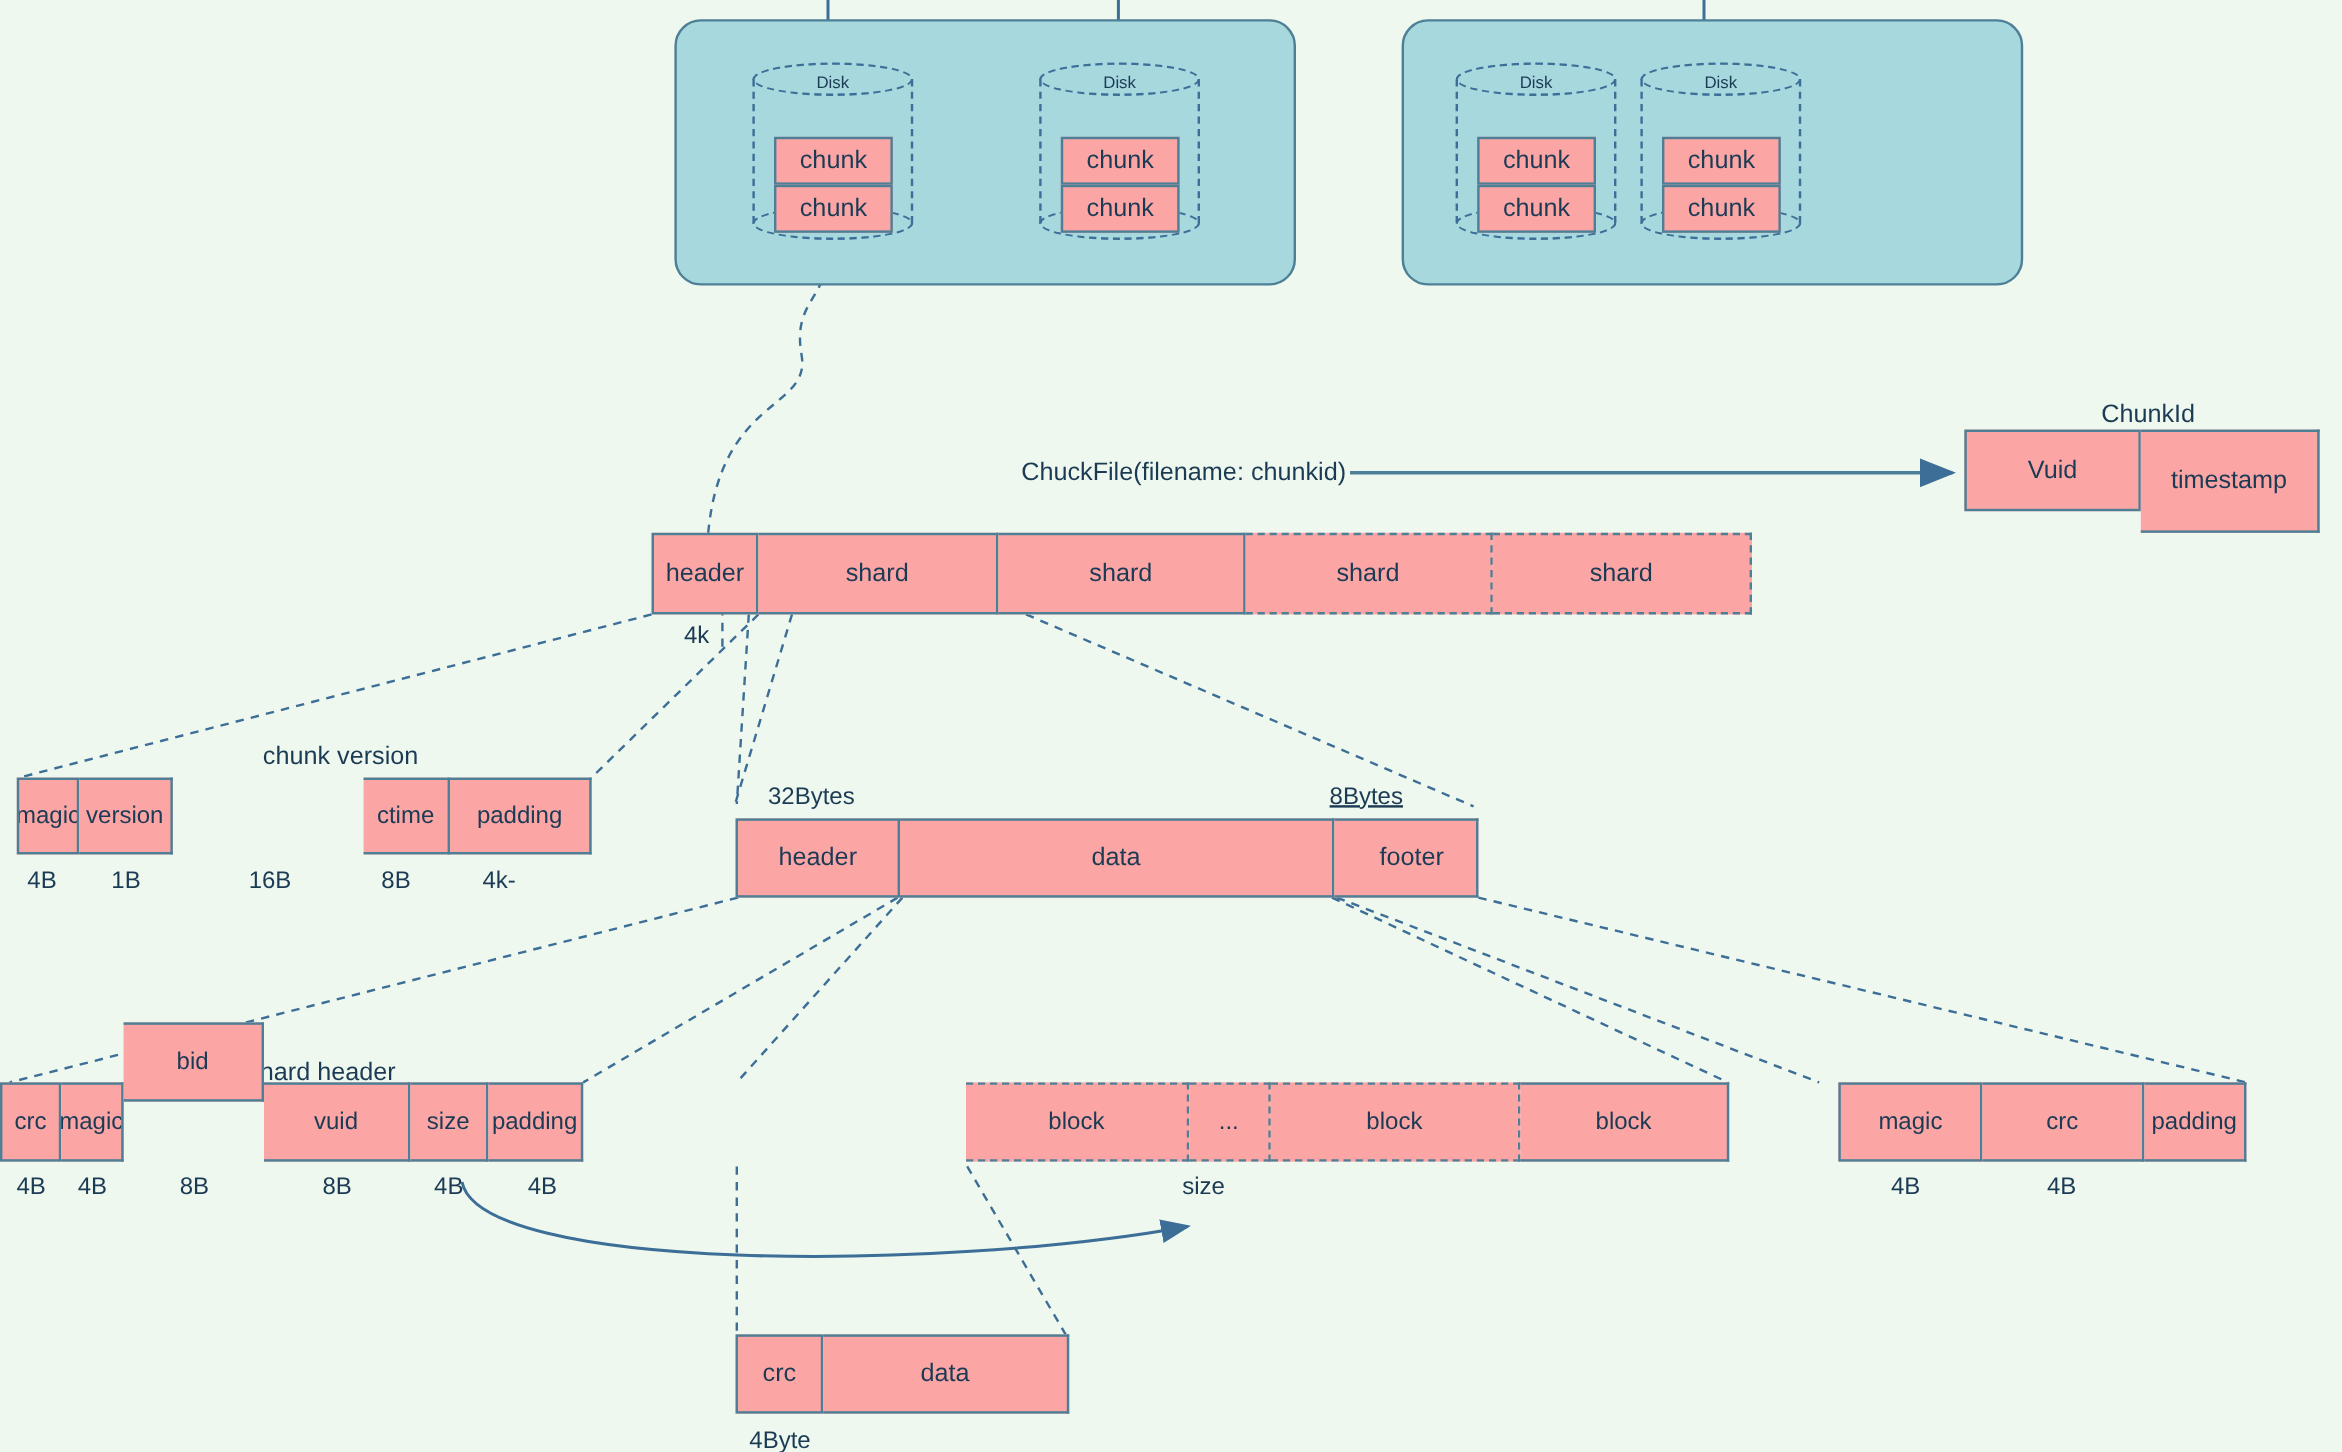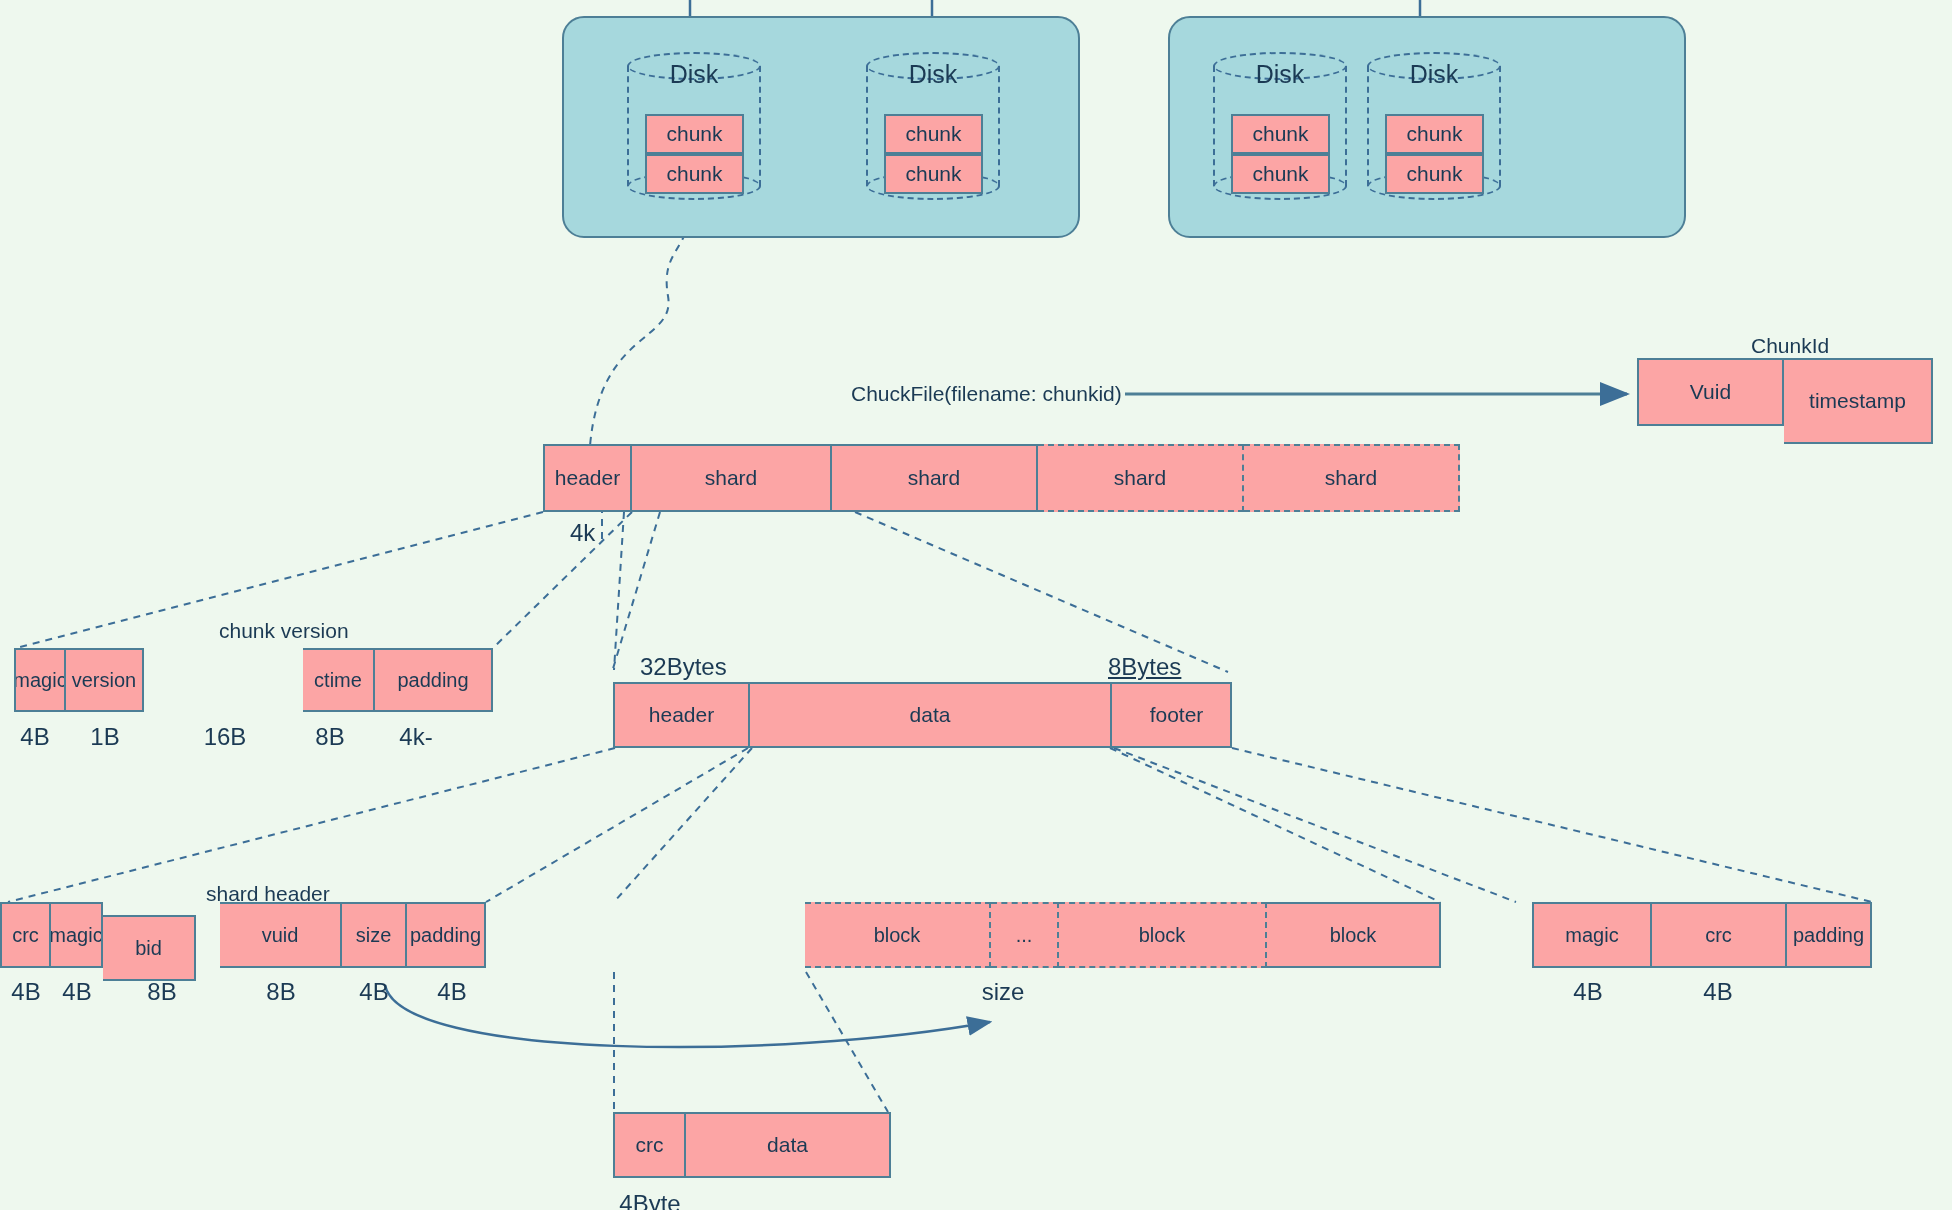--- a/index.html
+++ b/index.html
@@ -77,32 +77,32 @@
     border: 2px dashed #3c6e97;
     border-radius: 50%;
   }
   .disk .cyl-top { top: 0; }
   .disk .cyl-bottom { bottom: 0; }
   .disk .cyl-label {
     position: absolute;
     left: 0; top: 8px;
     width: 100%;
     text-align: center;
-    font-size: 25px;
+    font-size: 14px;
     color: #1b3a54;
   }
 
   .lbl {
     position: absolute;
     font-size: 21px;
     color: #1b3a54;
     white-space: nowrap;
   }
   .lbl.center { transform: translateX(-50%); }
-  .lbl.small { font-size: 24px; }
+  .lbl.small { font-size: 20px; }
 </style>
 </head>
 <body>
 
 <div id="canvas">
 
   <svg id="wires" viewBox="0 0 1952 1210" xmlns="http://www.w3.org/2000/svg">
     <defs>
       <marker id="arrowhead" markerWidth="10" markerHeight="8" refX="9" refY="4" orient="auto" markerUnits="strokeWidth">
         <path d="M0,0 L10,4 L0,8 z" fill="#3c6e97"></path>
@@ -211,21 +211,21 @@
     <div class="lbl small" style="left:640px; top:653px;">32Bytes</div>
     <div class="lbl small" style="left:1108px; top:653px;text-decoration:underline;">8Bytes</div>
 
     <div class="box" style="left:613px; top:682px; width:137px; height:66px;">header</div>
     <div class="box nol" style="left:750px; top:682px; width:362px; height:66px;">data</div>
     <div class="box nol" style="left:1112px; top:682px; width:120px; height:66px;padding-left:11px;">footer</div>
 
     <div class="lbl" style="left:206px; top:882px;">shard header</div>
     <div class="box" style="left:0px; top:902px; width:51px; height:66px; font-size:20px;">crc</div>
     <div class="box nol" style="left:51px; top:902px; width:52px; height:66px; font-size:20px;">magic</div>
-    <div class="box nol" style="left:103px; top:915px; width:93px; height:66px; font-size:20px;">bid</div>
+    <div class="box nol" style="left:103px; top:852px; width:117px; height:66px; font-size:20px;">bid</div>
     <div class="box nol" style="left:220px; top:902px; width:122px; height:66px; font-size:20px;">vuid</div>
     <div class="box nol" style="left:342px; top:902px; width:65px; height:66px; font-size:20px;">size</div>
     <div class="box nol" style="left:407px; top:902px; width:79px; height:66px; font-size:20px;">padding</div>
 
     <div class="lbl small center" style="left:26px; top:978px;">4B</div>
     <div class="lbl small center" style="left:77px; top:978px;">4B</div>
     <div class="lbl small center" style="left:162px; top:978px;">8B</div>
     <div class="lbl small center" style="left:281px; top:978px;">8B</div>
     <div class="lbl small center" style="left:374px; top:978px;">4B</div>
     <div class="lbl small center" style="left:452px; top:978px;">4B</div>

